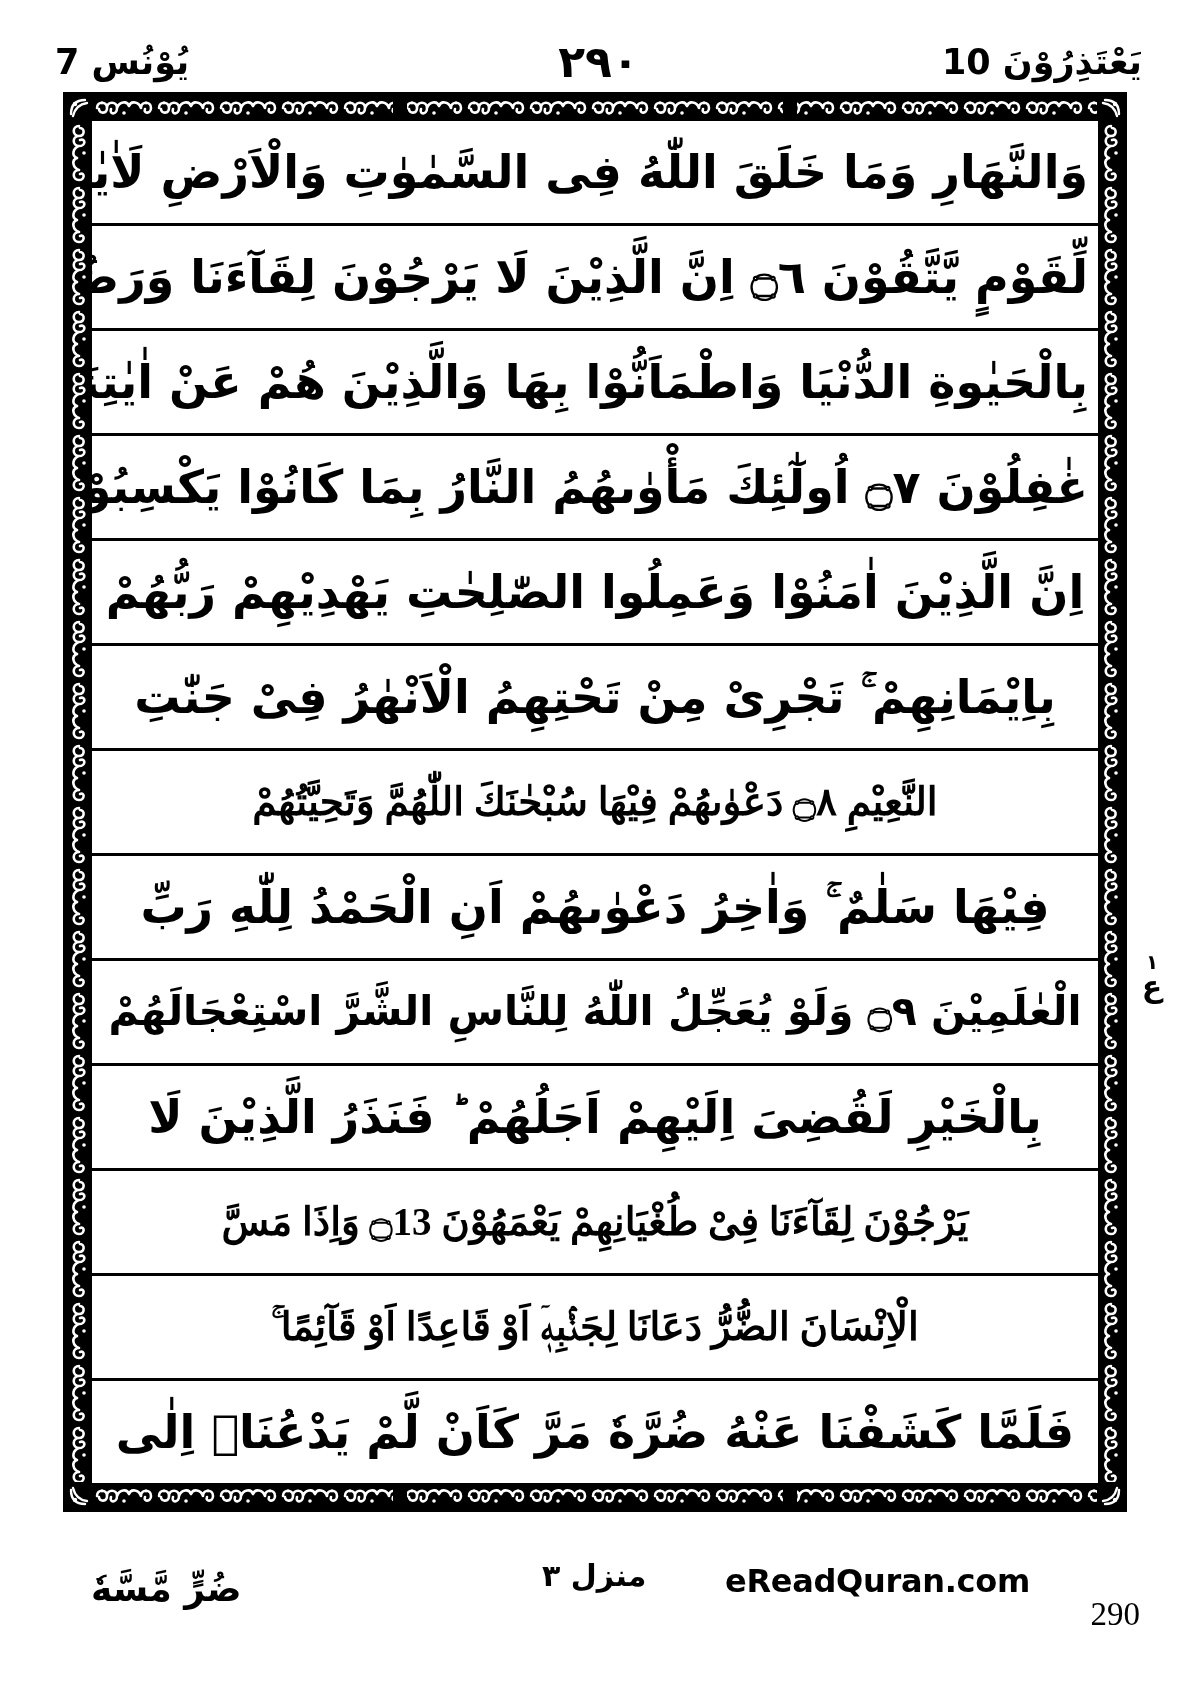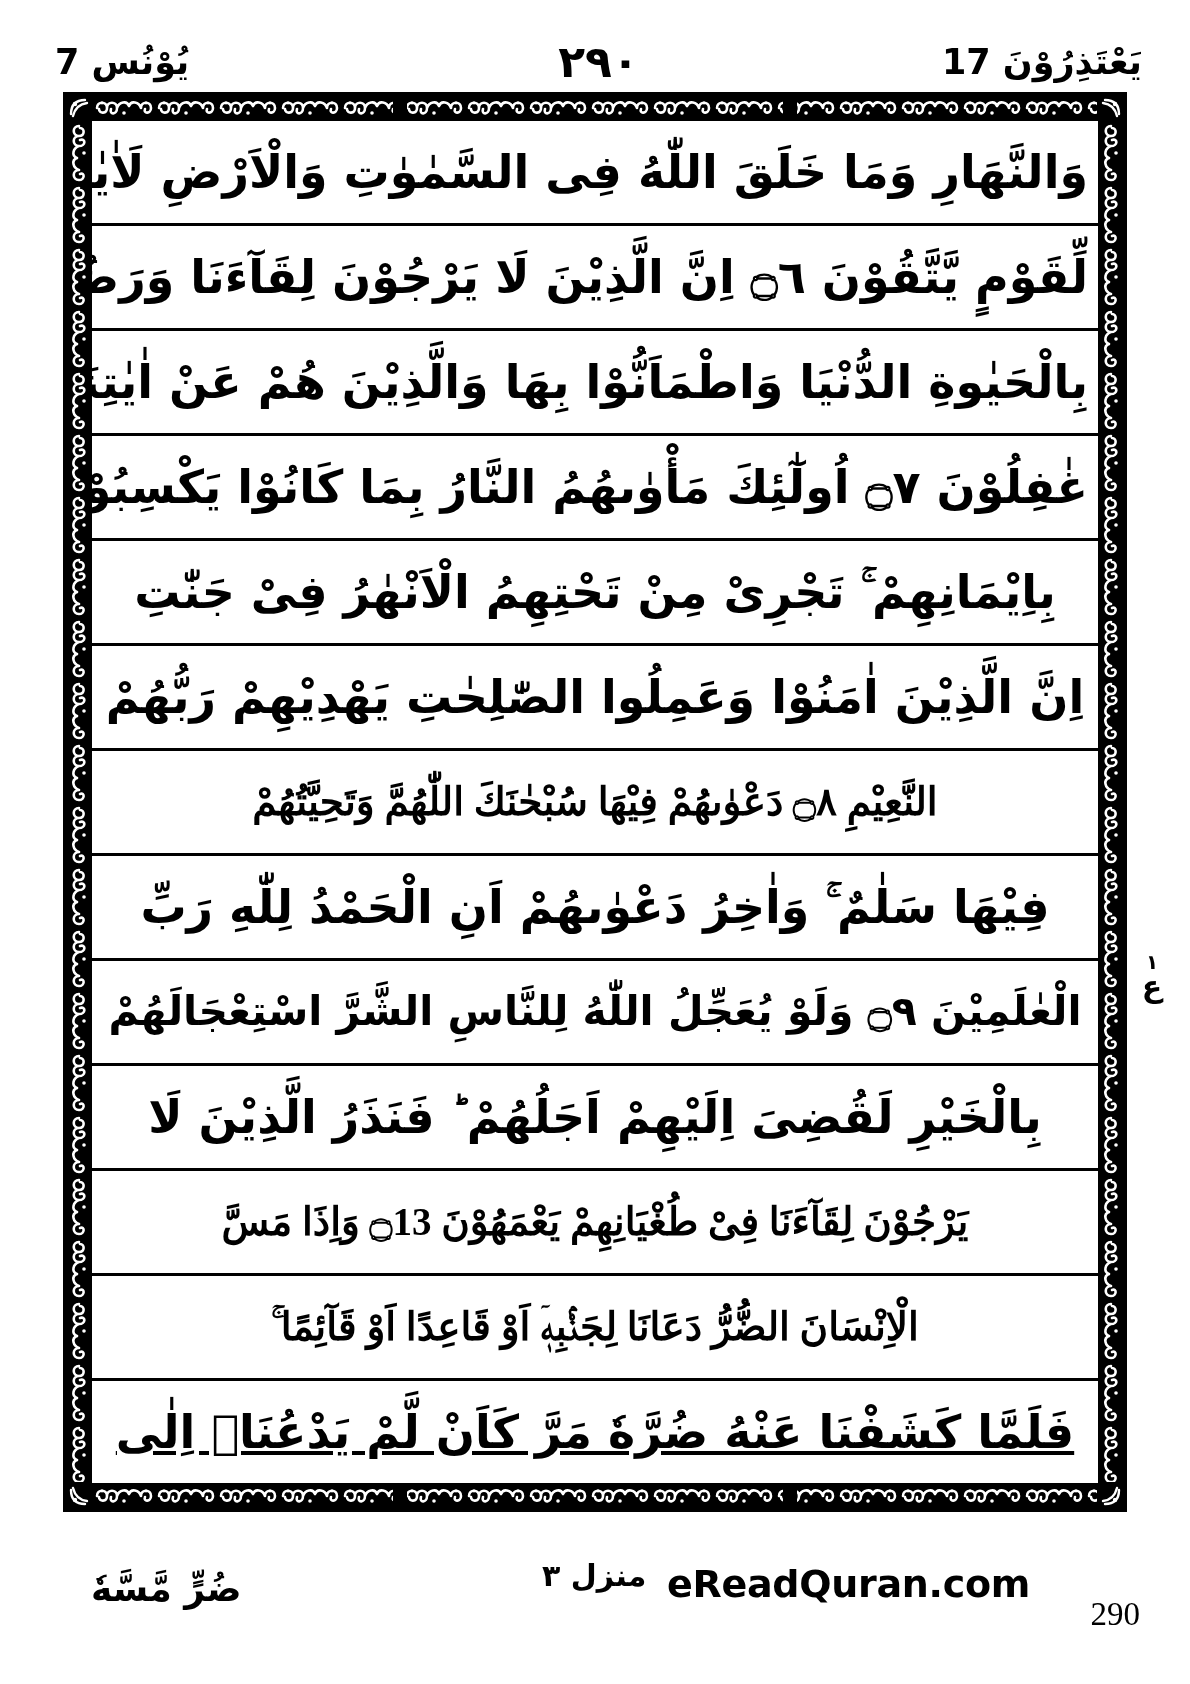--- a/index.html
+++ b/index.html
@@ -141,21 +141,21 @@
     display: flex;
     align-items: center;
     justify-content: center;
     border-bottom: 3px solid #000000;
     direction: rtl;
     overflow: hidden;
     padding: 0 10px;
     box-sizing: border-box;
     position: relative;
   }
-  .ayah-line:last-child { border-bottom: none; text-decoration: underline; }
+  .ayah-line:last-child { border-bottom: none; }
 
   .ayah-text {
     font-family: "DejaVu Sans", "Liberation Sans", sans-serif;
     font-size: 46px;
     font-weight: 700;
     line-height: 1.05;
     white-space: nowrap;
     text-align: center;
     width: 100%;
     letter-spacing: -0.5px;
@@ -214,21 +214,21 @@
     font-size: 30px;
     font-weight: 700;
     direction: rtl;
     white-space: nowrap;
   }
   .foot-site {
     position: absolute;
     right: 120px;
     top: 22px;
     font-family: "DejaVu Sans", "Liberation Sans", sans-serif;
-    font-size: 38px;
+    font-size: 32px;
     font-weight: 700;
     letter-spacing: -0.3px;
     white-space: nowrap;
   }
   .foot-pagenum {
     position: absolute;
     right: 10px;
     top: 26px;
     font-family: "Liberation Serif", "DejaVu Serif", serif;
     font-size: 33px;
@@ -236,21 +236,21 @@
     white-space: nowrap;
     margin-top: 30px;
   }
 </style>
 </head>
 <body>
 
 <div class="page">
 
   <div class="page-header">
-    <div class="hdr-item hdr-juz">يَعْتَذِرُوْنَ 17</div>
+    <div class="hdr-item hdr-juz">يَعْتَذِرُوْنَ 10</div>
     <div class="hdr-item hdr-page-num">٢٩٠</div>
     <div class="hdr-item hdr-surah">يُوْنُس 7</div>
   </div>
 
   <div class="frame">
     <div class="frame-band"></div>
     <div class="frame-hairline"></div>
 
     <div class="orn-h top">
       <svg width="1004" height="22" viewBox="0 0 1004 22" preserveAspectRatio="none" xmlns="http://www.w3.org/2000/svg">
@@ -336,24 +336,24 @@
       <div class="ayah-line">
         <div class="ayah-text">لِّقَوْمٍ يَّتَّقُوْنَ ۝٦ اِنَّ الَّذِيْنَ لَا يَرْجُوْنَ لِقَآءَنَا وَرَضُوْا</div>
       </div>
       <div class="ayah-line">
         <div class="ayah-text">بِالْحَيٰوةِ الدُّنْيَا وَاطْمَاَنُّوْا بِهَا وَالَّذِيْنَ هُمْ عَنْ اٰيٰتِنَا</div>
       </div>
       <div class="ayah-line">
         <div class="ayah-text">غٰفِلُوْنَ ۝٧ اُولٰٓئِكَ مَأْوٰىهُمُ النَّارُ بِمَا كَانُوْا يَكْسِبُوْنَ</div>
       </div>
       <div class="ayah-line">
+        <div class="ayah-text">اِنَّ الَّذِيْنَ اٰمَنُوْا وَعَمِلُوا الصّٰلِحٰتِ يَهْدِيْهِمْ رَبُّهُمْ</div>
+      </div>
+      <div class="ayah-line">
         <div class="ayah-text">بِاِيْمَانِهِمْ ۚ تَجْرِىْ مِنْ تَحْتِهِمُ الْاَنْهٰرُ فِىْ جَنّٰتِ</div>
-      </div>
-      <div class="ayah-line">
-        <div class="ayah-text">اِنَّ الَّذِيْنَ اٰمَنُوْا وَعَمِلُوا الصّٰلِحٰتِ يَهْدِيْهِمْ رَبُّهُمْ</div>
       </div>
       <div class="ayah-line">
         <div class="ayah-text tight">النَّعِيْمِ ۝٨ دَعْوٰىهُمْ فِيْهَا سُبْحٰنَكَ اللّٰهُمَّ وَتَحِيَّتُهُمْ</div>
       </div>
       <div class="ayah-line">
         <div class="ayah-text">فِيْهَا سَلٰمٌ ۚ وَاٰخِرُ دَعْوٰىهُمْ اَنِ الْحَمْدُ لِلّٰهِ رَبِّ</div>
       </div>
       <div class="ayah-line">
         <div class="ayah-text tighter">الْعٰلَمِيْنَ ۝٩ وَلَوْ يُعَجِّلُ اللّٰهُ لِلنَّاسِ الشَّرَّ اسْتِعْجَالَهُمْ</div>
       </div>

